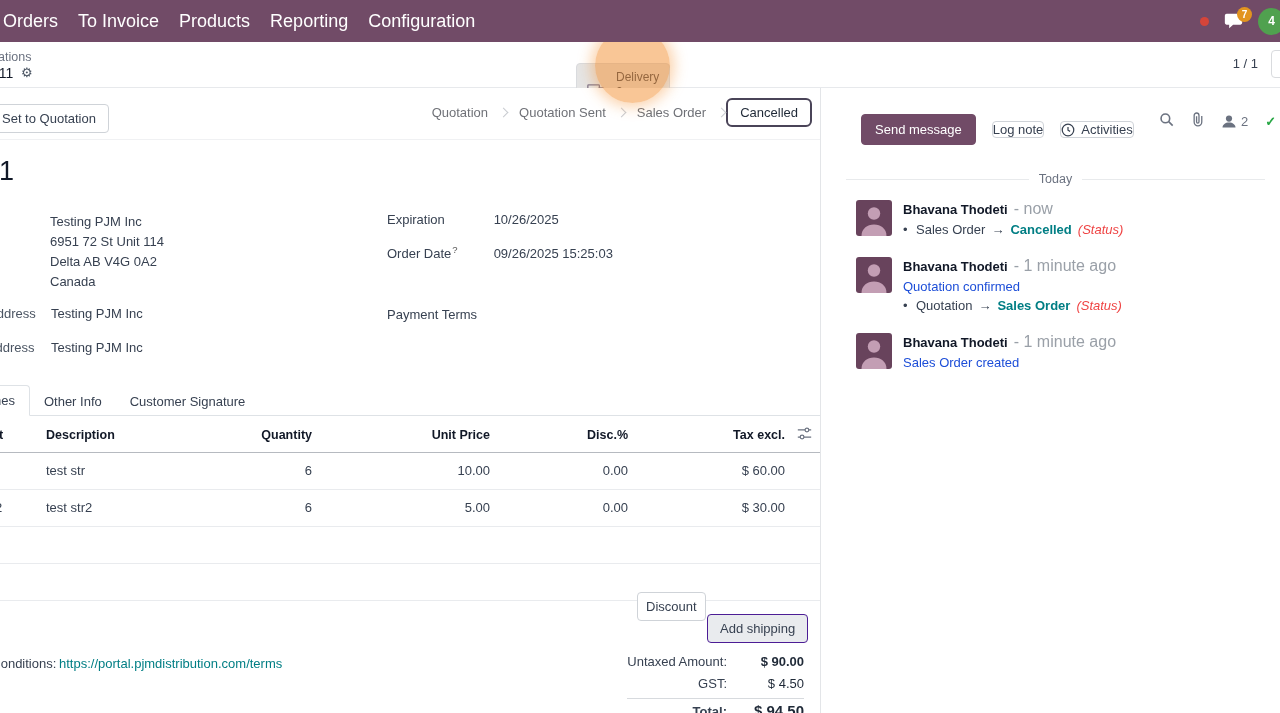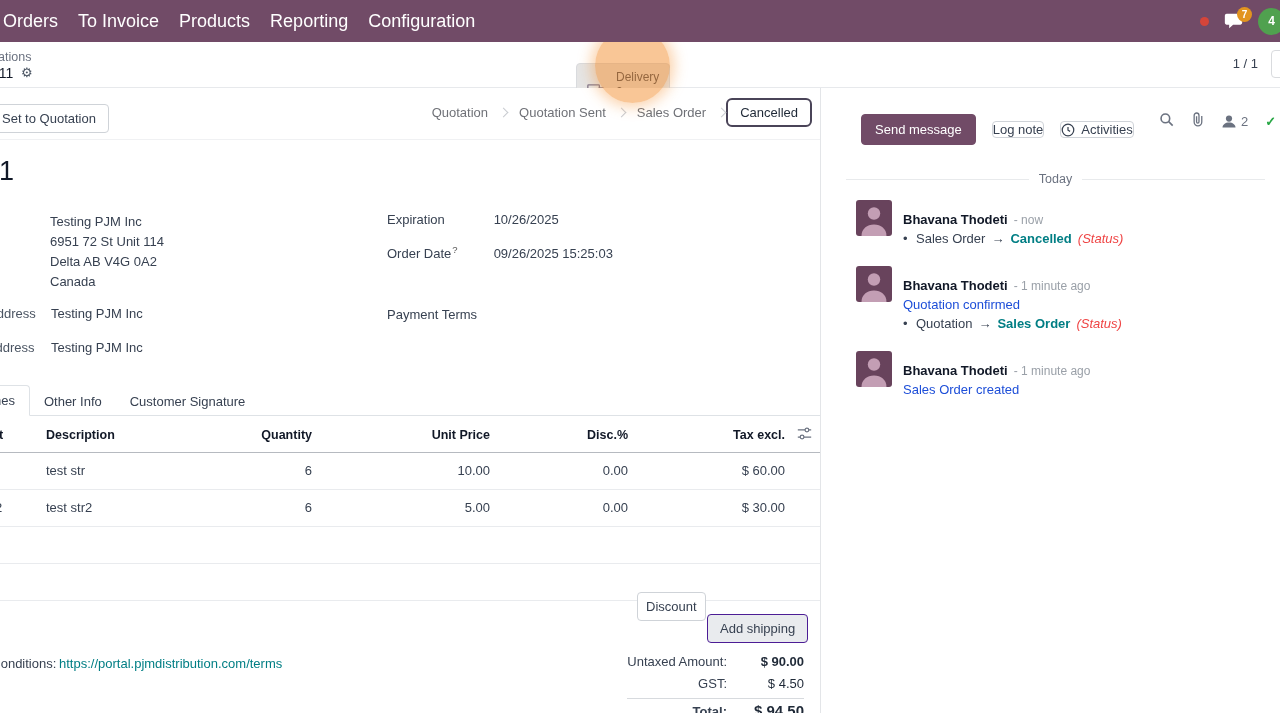--- a/index.html
+++ b/index.html
@@ -84,24 +84,24 @@
   .chat-icons{position:absolute;left:338px;top:24px;display:flex;align-items:center;gap:17px;color:#6b7280;white-space:nowrap;}
   .followers{display:flex;gap:4px;align-items:center;cursor:pointer;}
   .followers-count{font-size:13px;color:#6b7280;}
   .following{display:flex;gap:5px;align-items:center;color:#28a745;cursor:pointer;}
   .following .check{font-weight:700;}
   .today-divider{position:absolute;left:25px;right:15px;top:84px;display:flex;align-items:center;gap:10px;color:#6b7280;font-size:12.5px;}
   .today-divider::before,.today-divider::after{content:"";flex:1;border-top:1px solid #e8eaec;}
   .messages{position:absolute;left:35px;right:6px;top:112px;display:flex;flex-direction:column;gap:20px;}
   .message{display:flex;}
   .avatar{width:36px;height:36px;border-radius:3px;overflow:hidden;flex:none;}
-  .msg-content{margin-left:11px;min-width:0;margin-top:12px;}
+  .msg-content{margin-left:11px;min-width:0;}
   .msg-head{display:flex;align-items:baseline;gap:6px;}
   .author{font-weight:700;color:#111827;font-size:13px;cursor:pointer;}
-  .time{font-size:12px;color:#9aa0a8;}
+  .time{font-size:16px;color:#9aa0a8;}
   .msg-text{margin-top:4px;color:#1d4ed8;}
   .tracking{margin-top:4px;display:flex;align-items:baseline;gap:6px;padding-left:13px;position:relative;color:#374151;}
   .tracking::before{content:"\2022";position:absolute;left:0;color:#374151;}
   .trk-new{color:#017e84;font-weight:700;cursor:pointer;}
   .trk-field{font-style:italic;color:#ef4444;}
 </style>
 </head>
 <body>
 
 <div>

